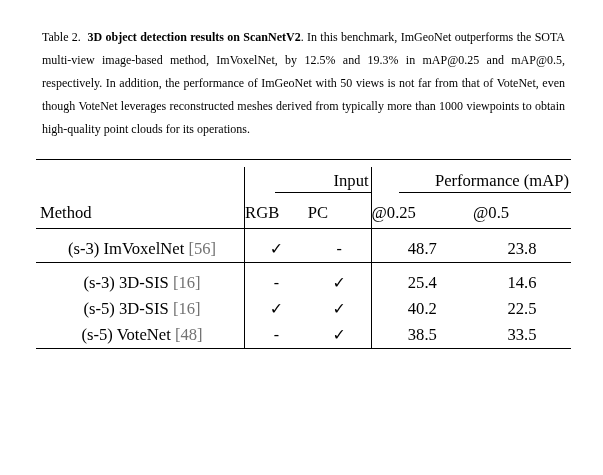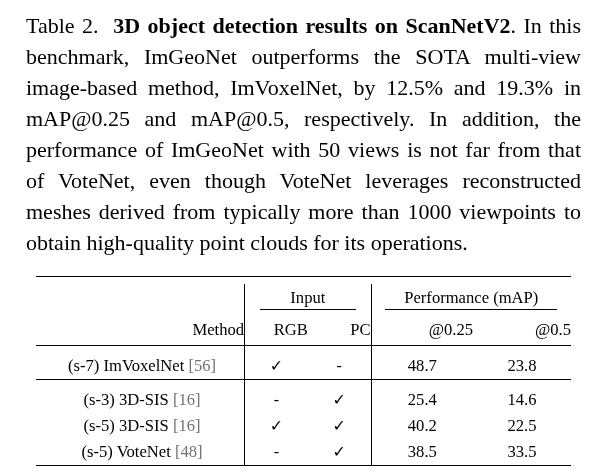--- a/index.html
+++ b/index.html
@@ -15,25 +15,25 @@
     overflow: hidden;
   }
   .page {
     width: 603px;
     height: 475px;
     position: relative;
     box-sizing: border-box;
     padding: 10px 22px 0 26px;
   }
   .caption {
-    font-size: 22px;
-    line-height: 31px;
+    font-size: 12px;
+    line-height: 23px;
     text-align: justify;
     text-justify: inter-word;
-    margin: 0;
+    margin: 16px;
   }
   .caption .lbl {
     font-weight: normal;
   }
   .caption .bold {
     font-weight: bold;
   }
   table.results {
     width: 535px;
     margin: 18px auto 0 auto;
@@ -54,25 +54,25 @@
   .rule-bot td {
     border-top: 1.6px solid #000;
   }
   .spacer-row td {
     height: 7px;
     font-size: 0;
     line-height: 0;
   }
   .hdr-row td {
     height: 30px;
-    text-align: center;
+    text-align: right;
   }
   .hdr2-row td {
     height: 31px;
-    text-align: right;
+    text-align: left;
   }
   .data-row td {
     height: 26px;
     text-align: center;
   }
   .col-method {
     text-align: center;
     width: 200px;
     padding-left: 4px !important;
   }
@@ -157,21 +157,21 @@
       <tr class="rule-mid spacer-row">
         <td></td>
         <td class="vline-l"></td>
         <td></td>
         <td class="vline-l"></td>
         <td></td>
       </tr>
 
 
       <tr class="data-row">
-        <td class="col-method"><span>(s-7) ImVoxelNet</span> <span class="cite">[56]</span></td>
+        <td class="col-method"><span>(s-3) ImVoxelNet</span> <span class="cite">[56]</span></td>
         <td class="vline-l check">✓</td>
         <td class="dash">-</td>
         <td class="vline-l">48.7</td>
         <td>23.8</td>
       </tr>
 
       <tr class="rule-mid spacer-row">
         <td></td>
         <td class="vline-l"></td>
         <td></td>

